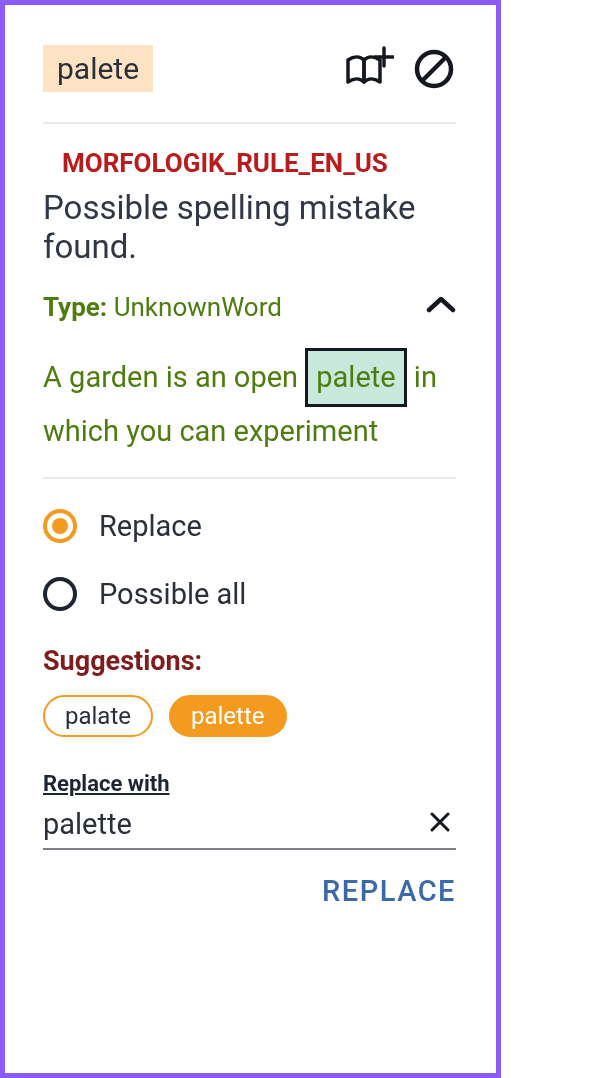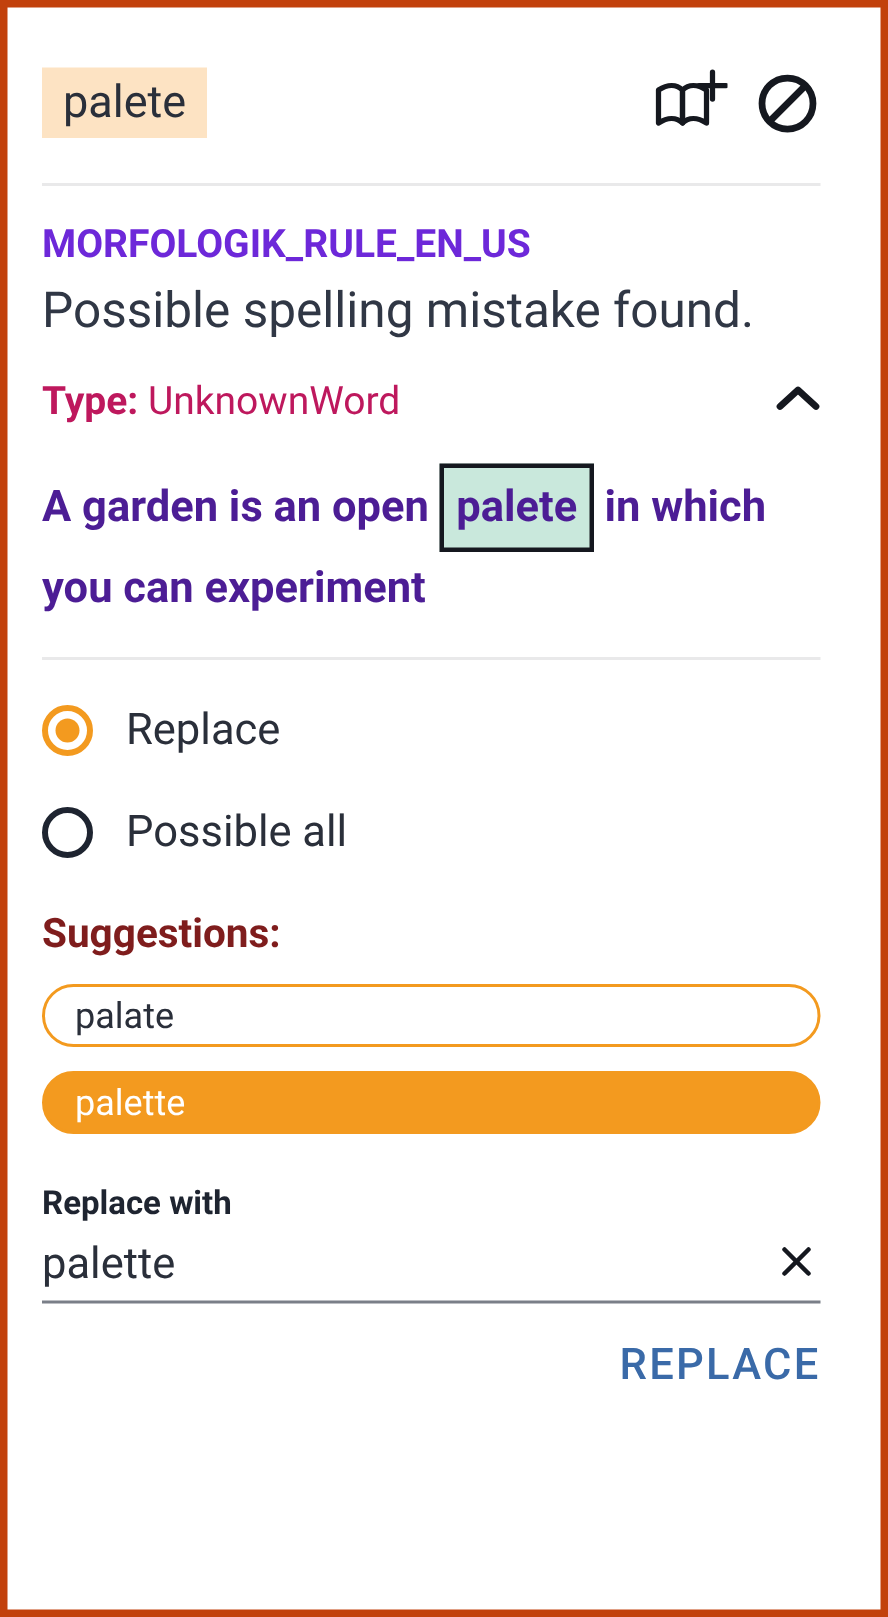--- a/index.html
+++ b/index.html
@@ -3,24 +3,24 @@
 <meta charset="utf-8">
 <style>
   * { box-sizing: border-box; margin: 0; padding: 0; }
   body {
     font-family: -apple-system, BlinkMacSystemFont, "Segoe UI", Roboto, Arial, sans-serif;
     background: #fff;
     width: 592px;
     height: 1078px;
   }
   .panel {
-    border: 5px solid #c2410c;
-    width: 592px;
+    border: 5px solid #8b5cf6;
+    width: 501px;
     height: 1078px;
-    padding: 40px 40px 30px 23px;
+    padding: 40px 40px 30px 38px;
     color: #1e2430;
   }
   .top-row {
     display: flex;
     align-items: center;
     justify-content: space-between;
     margin-bottom: 30px;
   }
   .word-chip {
     background: #fde3c3;
@@ -47,49 +47,49 @@
   }
   .error-code-label {
     font-weight: 700;
     font-size: 26px;
     color: #1e2430;
     margin-bottom: 8px;
   }
   .error-code-value {
     font-weight: 700;
     font-size: 26px;
-    color: #6d28d9;
+    color: #b91c1c;
     margin-bottom: 10px;
     word-break: break-all;
+    margin-left: 19px;
   }
   .error-msg {
     font-size: 33px;
     color: #303745;
     margin-bottom: 26px;
   }
   .type-row {
     display: flex;
     align-items: center;
     justify-content: space-between;
     margin-bottom: 26px;
   }
   .type-label {
     font-size: 26px;
-    color: #be185d;
+    color: #4d7c0f;
   }
   .type-label b { font-weight: 700; }
   .chevron {
     cursor: pointer;
   }
   .context {
     font-size: 29px;
     line-height: 1.7;
-    color: #4c1d95;
+    color: #4d7c0f;
     margin-bottom: 20px;
-    font-weight: bold;
   }
   .hl {
     background: #c9e8dc;
     border: 3px solid #15181f;
     padding: 2px 8px;
     display: inline-block;
   }
   .radio-group {
     margin-top: 30px;
   }
@@ -122,41 +122,41 @@
   .suggestions-label {
     font-weight: 700;
     font-size: 27px;
     color: #7f1d1d;
     margin: 8px 0 18px 0;
   }
   .sugg-row {
     display: flex;
     gap: 16px;
     margin-bottom: 34px;
-    flex-direction: column;
   }
   .sugg-chip {
     border-radius: 999px;
     padding: 5px 20px;
     font-size: 24px;
     cursor: pointer;
     border: 2px solid #f39a1f;
     background: #fff;
     color: #2a2f3a;
   }
   .sugg-chip.active {
     background: #f39a1f;
     color: #fff;
     border-color: #f39a1f;
   }
   .replace-with-label {
     font-weight: 700;
     font-size: 22px;
     color: #1e2430;
     margin-bottom: 10px;
+    text-decoration: underline;
   }
   .replace-input-row {
     display: flex;
     align-items: center;
     border-bottom: 2px solid #7a7f88;
     padding-bottom: 6px;
     margin-bottom: 24px;
   }
   .replace-input {
     flex: 1;

